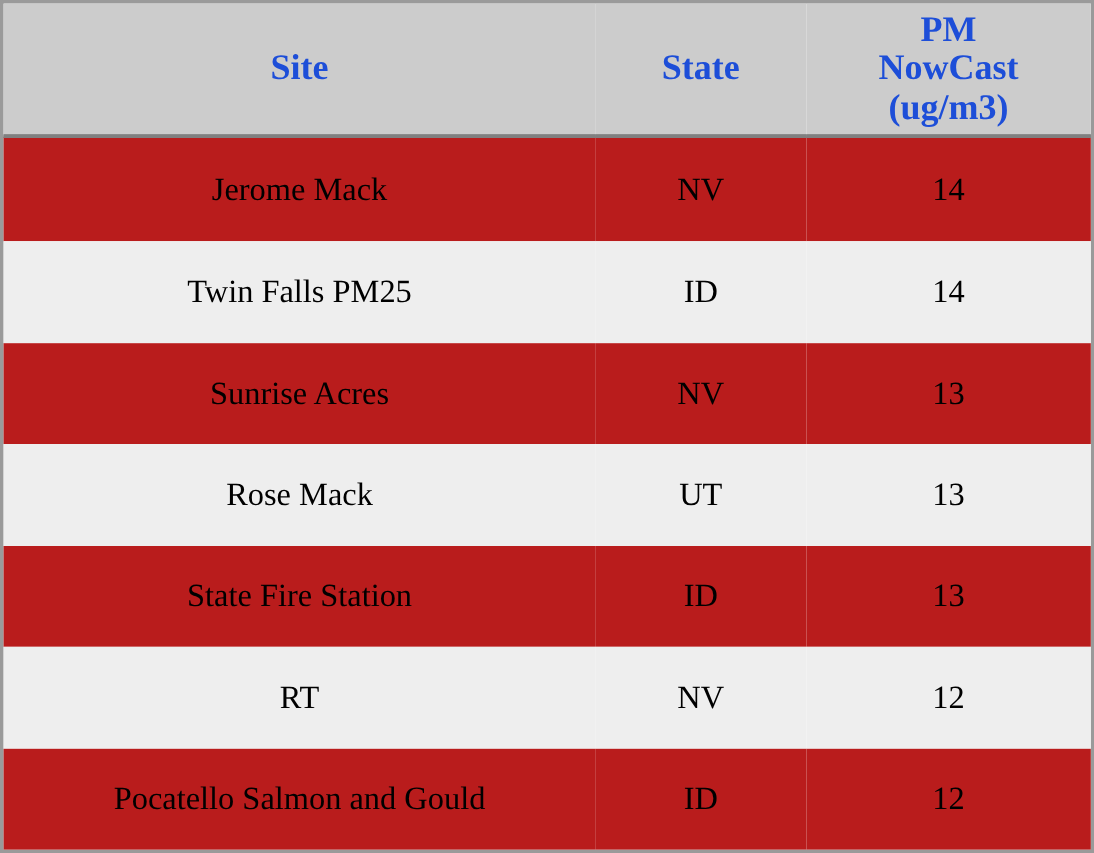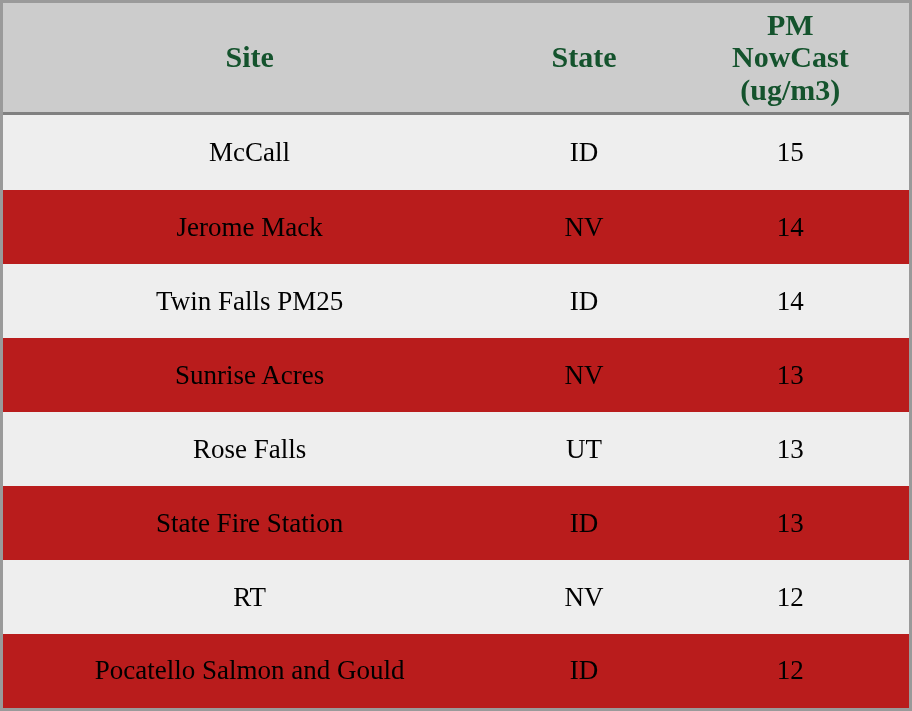--- a/index.html
+++ b/index.html
@@ -21,21 +21,21 @@
     background: #ffffff;
   }
   table.data-table {
     width: 100%;
     height: 100%;
     border-collapse: collapse;
     table-layout: fixed;
   }
   thead th {
     background: #cccccc;
-    color: #14532d;
+    color: #1d4ed8;
     font-family: "Liberation Serif", serif;
     font-weight: bold;
     font-size: 30px;
     line-height: 1.08;
     text-align: center;
     vertical-align: middle;
     padding: 6px 4px;
     border-bottom: 3px solid #808080;
   }
   thead th.col-site { width: 55%; }
@@ -69,42 +69,37 @@
         <th class="col-site">Site</th>
         <th class="col-state">State</th>
         <th class="col-value">
           <span class="hdr-line">PM</span>
           <span class="hdr-line">NowCast</span>
           <span class="hdr-line">(ug/m3)</span>
         </th>
       </tr>
     </thead>
     <tbody>
-      <tr class="row-odd">
-        <td>McCall</td>
-        <td>ID</td>
-        <td>15</td>
-      </tr>
       <tr class="row-even">
         <td>Jerome Mack</td>
         <td>NV</td>
         <td>14</td>
       </tr>
       <tr class="row-odd">
         <td>Twin Falls PM25</td>
         <td>ID</td>
         <td>14</td>
       </tr>
       <tr class="row-even">
         <td>Sunrise Acres</td>
         <td>NV</td>
         <td>13</td>
       </tr>
       <tr class="row-odd">
-        <td>Rose Falls</td>
+        <td>Rose Mack</td>
         <td>UT</td>
         <td>13</td>
       </tr>
       <tr class="row-even">
         <td>State Fire Station</td>
         <td>ID</td>
         <td>13</td>
       </tr>
       <tr class="row-odd">
         <td>RT</td>

